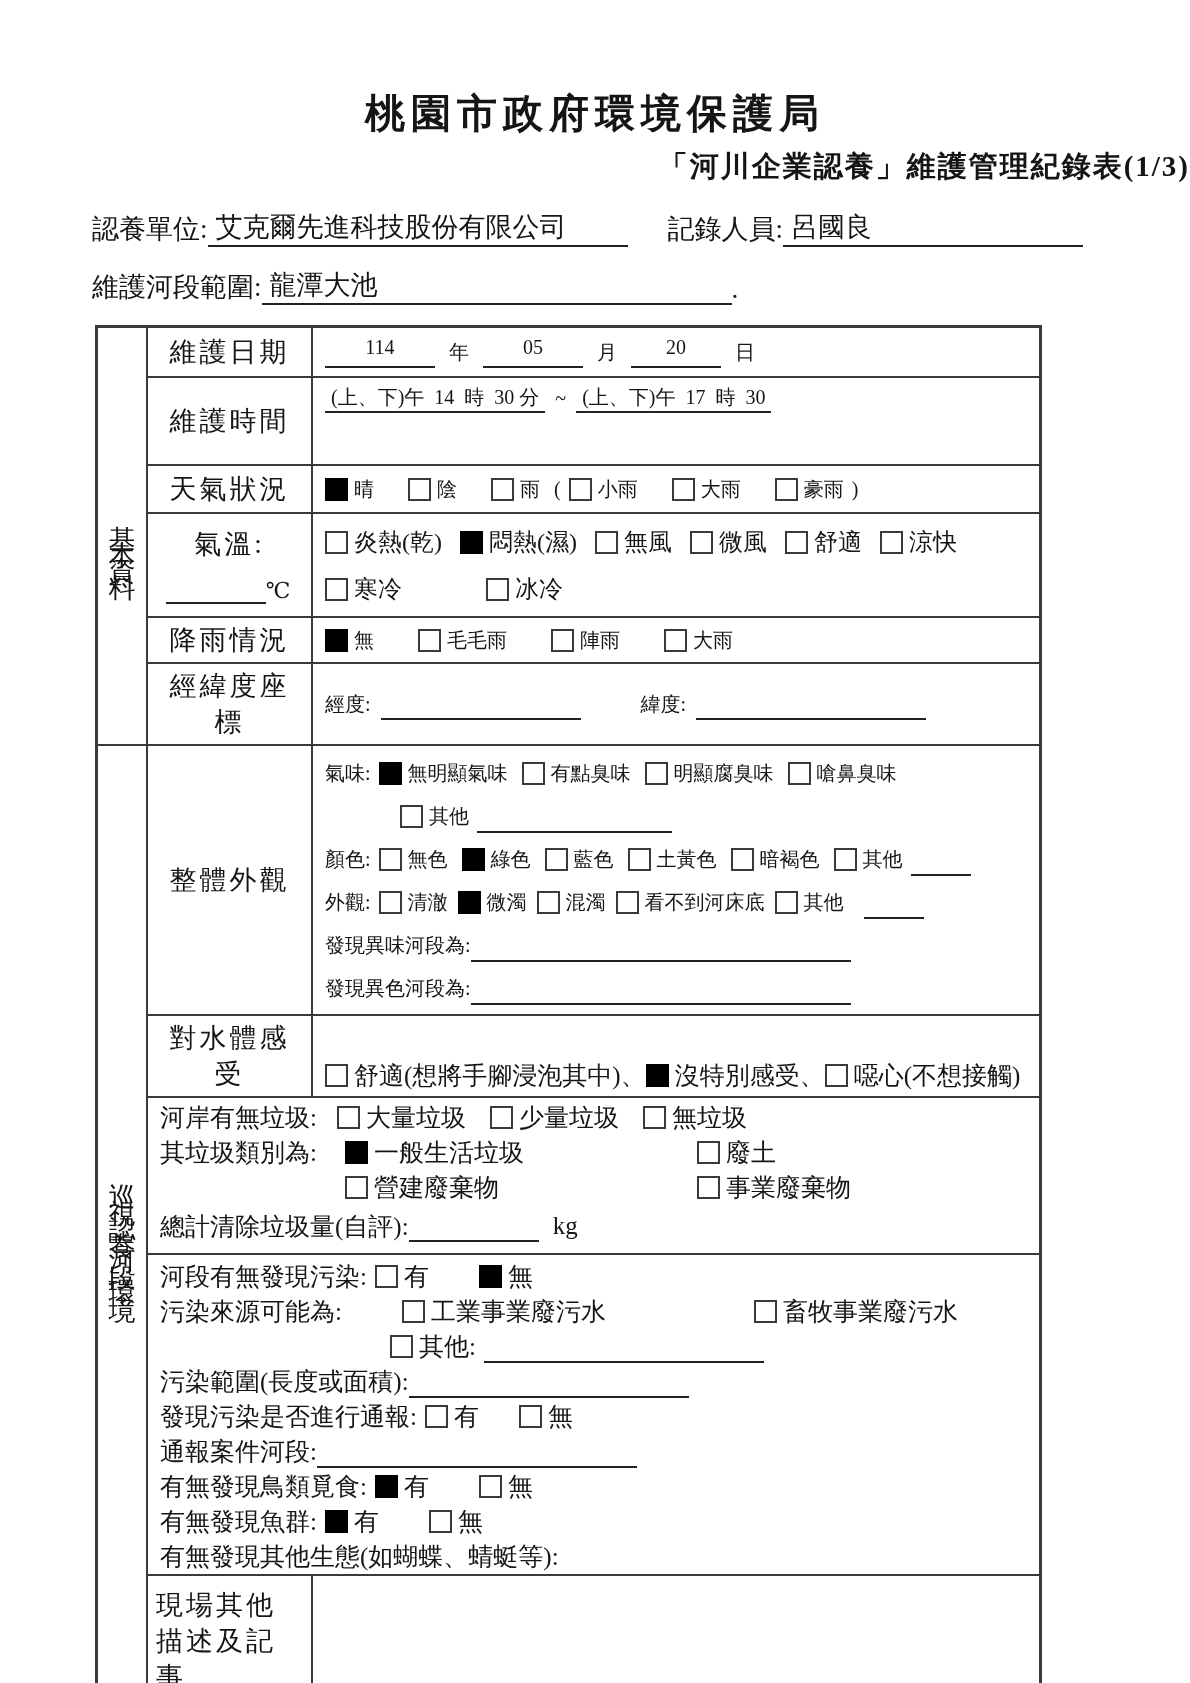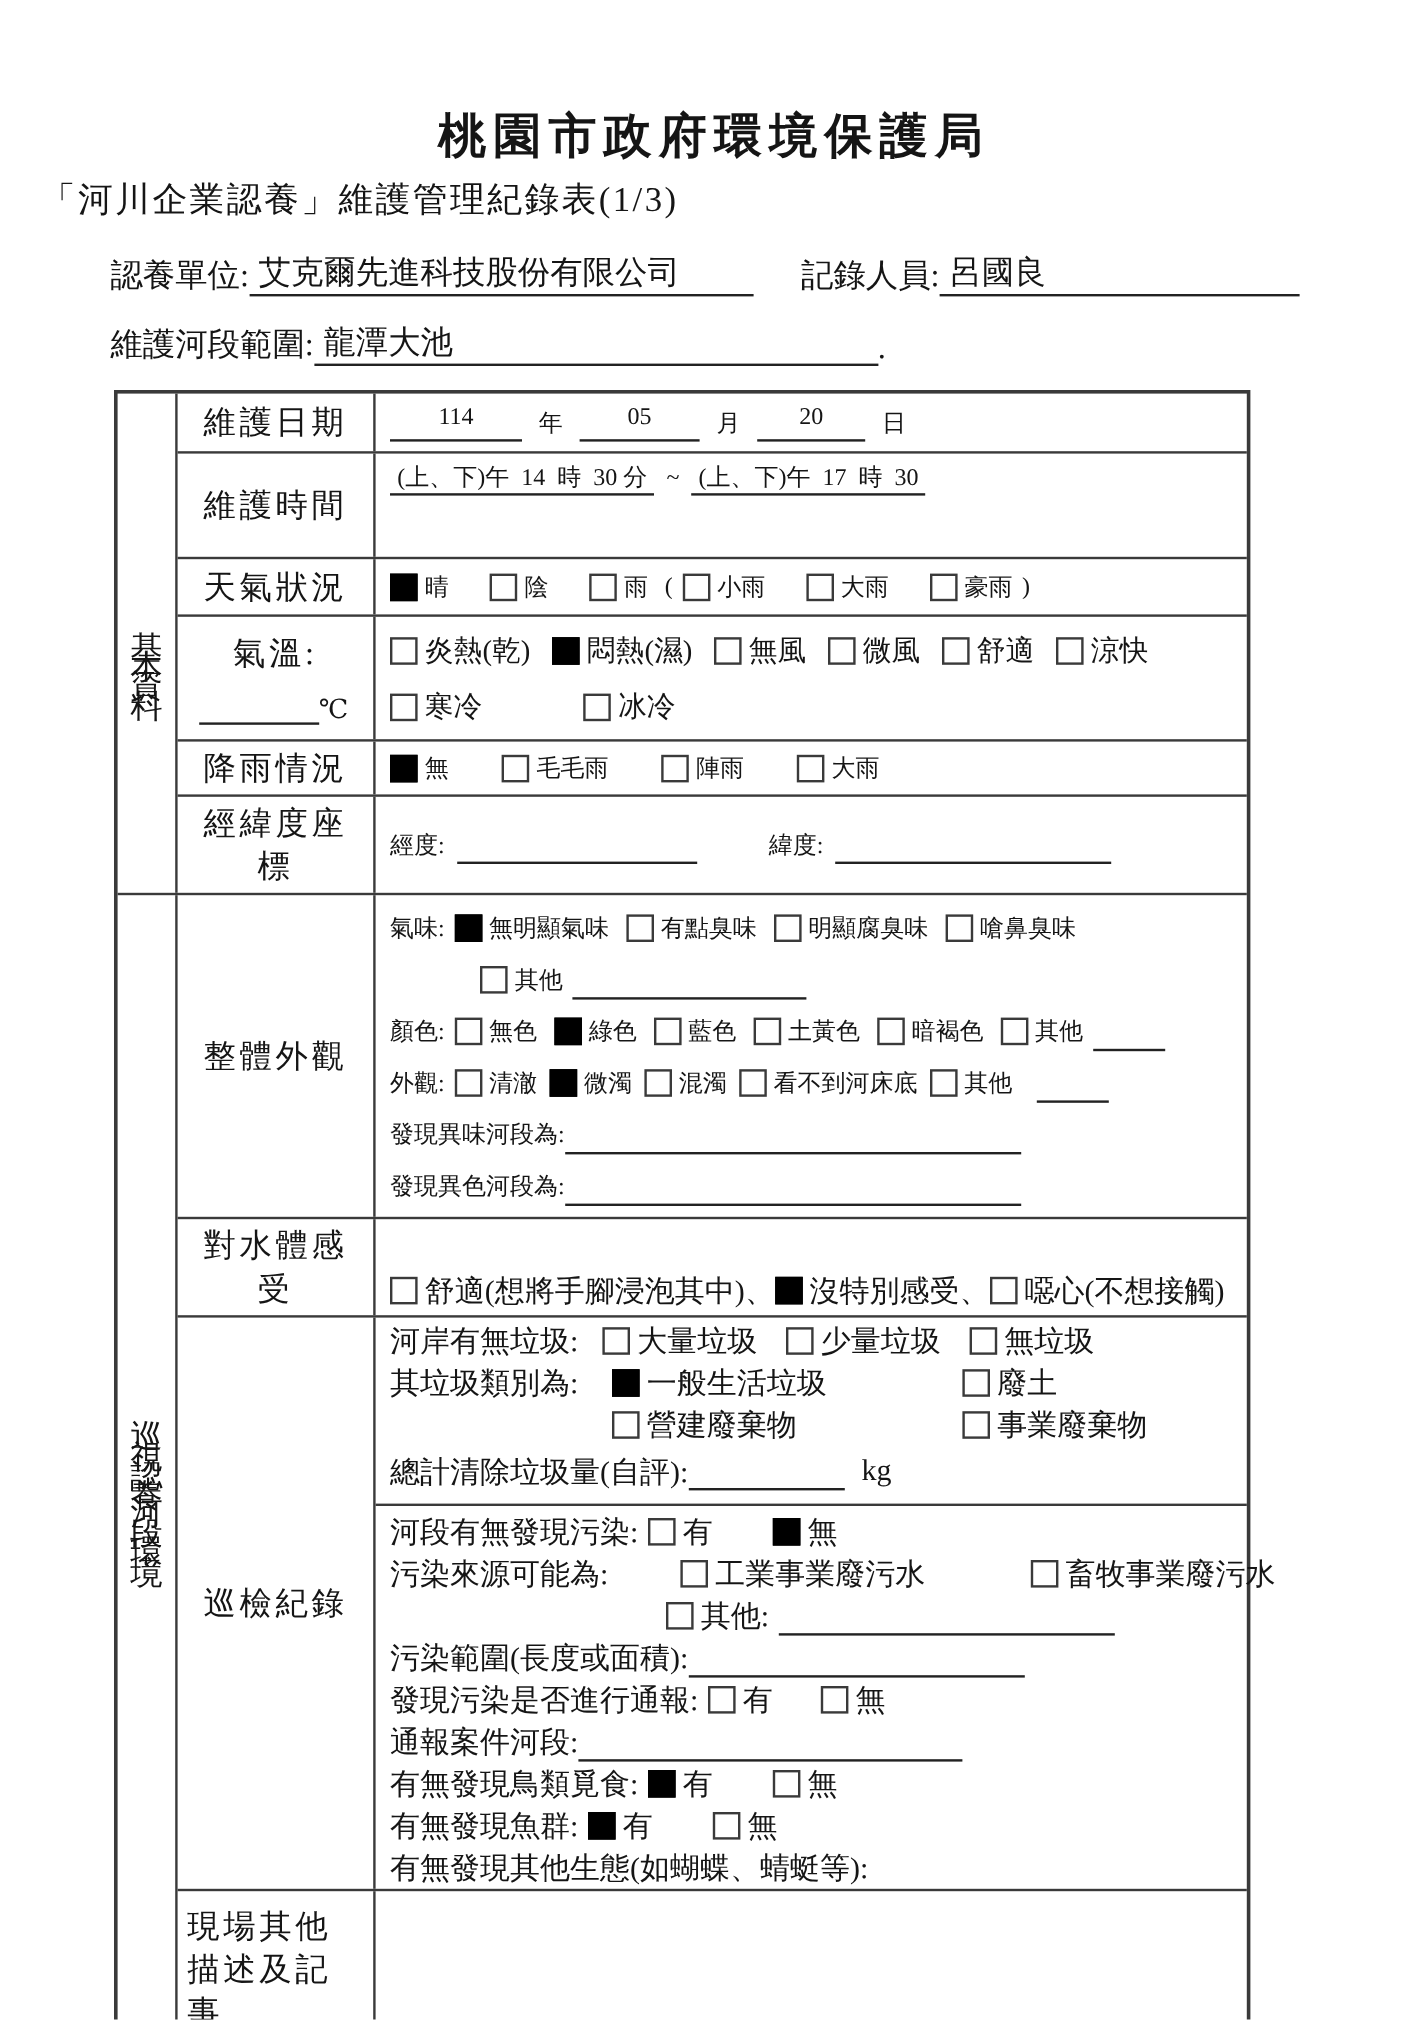--- a/index.html
+++ b/index.html
@@ -8,22 +8,22 @@
     width: 1190px; height: 1683px;
     font-family: "Liberation Serif", "DejaVu Serif", serif;
     color: #151515;
     position: relative;
   }
   .page-title {
     text-align: center; margin-top: 86px;
     font-size: 40px; font-weight: 700; letter-spacing: 6px;
   }
   .page-subtitle {
-    text-align: left; margin-top: 6px;
-    font-size: 29px; font-weight: 400; letter-spacing: 2px; padding-left: 34px;
+    text-align: right; margin-top: 6px;
+    font-size: 29px; font-weight: 700; letter-spacing: 2px; padding-left: 34px;
   }
   .header-block { margin: 22px 95px 0 92px; font-size: 27px; }
   .header-line { display: flex; align-items: flex-end; margin-bottom: 20px; }
   .hlabel { flex: none; }
   .hvalue {
     border-bottom: 2px solid #222; min-height: 34px;
     padding: 0 8px; display: inline-block; vertical-align: bottom;
   }
   .hspacer { width: 40px; flex: none; }
 
@@ -91,21 +91,21 @@
   .row-notes .rlabel { justify-content: flex-start; text-align: left; }
 
   .gline { display: inline-flex; align-items: center; }
   .gap10 { gap: 10px; } .gap14 { gap: 14px; } .gap18 { gap: 18px; }
   .gap24 { gap: 24px; } .gap40 { gap: 40px; } .gap50 { gap: 50px; } .gap60 { gap: 84px; }
 
   .w60{width:60px} .w90{width:90px} .w100{width:100px} .w110{width:110px}
   .w130{width:130px} .w195{width:195px} .w200{width:200px} .w230{width:230px}
   .w280{width:280px} .w320{width:320px} .w380{width:380px}
   .ind75{width:75px;flex:none} .ind185{width:185px;flex:none} .ind230{width:230px;flex:none}
-  .col300{width:292px;flex:none}
+  .col300{width:352px;flex:none}
   .lblw185{width:185px;flex:none}
   .mr14{margin-right:14px} .mr20{margin-right:20px} .mr8{margin-right:8px}
 
   .temp-label-cell { display: flex; flex-direction: column; align-items: center; justify-content: center; gap: 10px; }
   .pollution-block { border-top: 2px solid #3a3a3a; margin: 6px -12px 0 -12px; padding: 4px 12px 0 12px; }
 </style>
 </head>
 <body>
 
 <div class="page-title">桃園市政府環境保護局</div>
@@ -413,21 +413,20 @@
               </span>
               <span class="cb" data-checked="false">
                 <span class="box"></span>
                 <span>噁心(不想接觸)</span>
               </span>
             </span>
         </div>
       </div>
 
       <div class="row row-inspect">
-        <div class="rlabel">巡檢紀錄</div>
         <div class="rcontent">
 
           <div class="iline">
             <span class="mr20">河岸有無垃圾:</span>
             <span class="gline gap24">
                 <span class="cb" data-checked="false">
                   <span class="box"></span>
                   <span>大量垃圾</span>
                 </span>
                 <span class="cb" data-checked="false">

